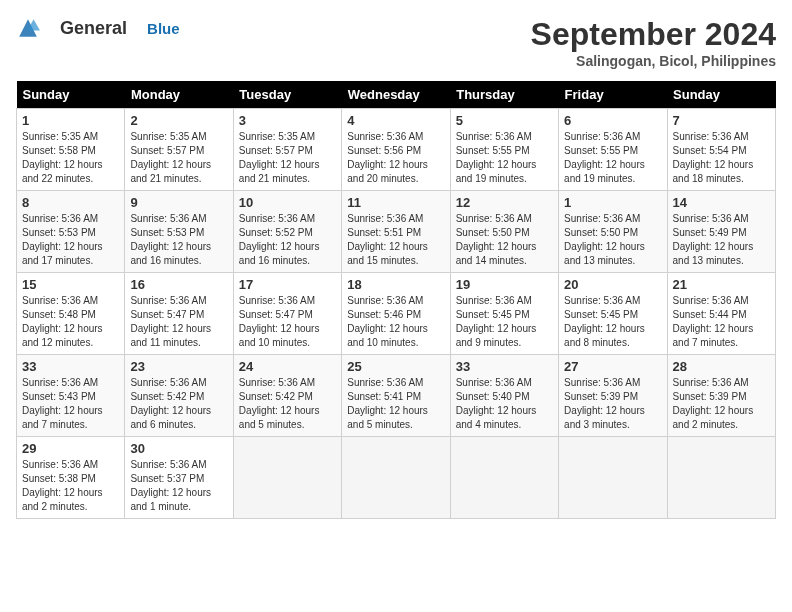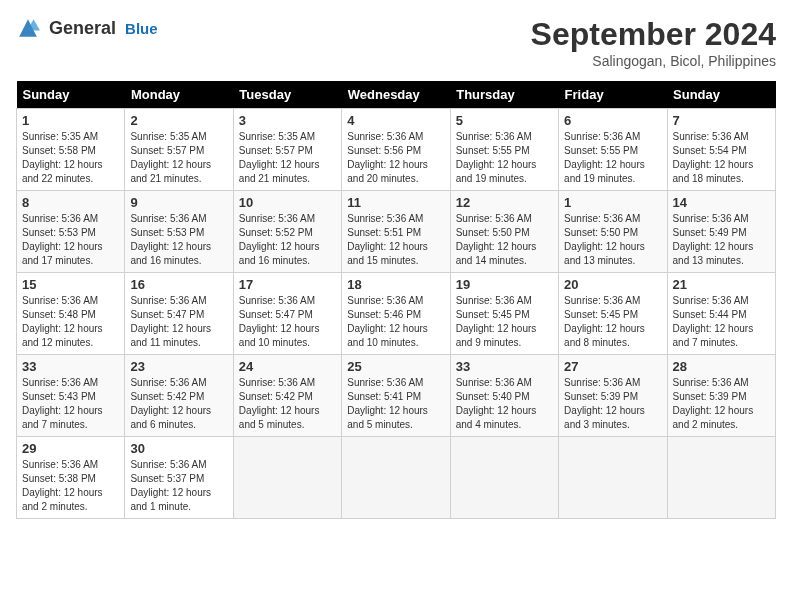--- a/index.html
+++ b/index.html
@@ -12,21 +12,21 @@
     }
     .header {
       display: flex;
       justify-content: space-between;
       align-items: flex-start;
       margin-bottom: 12px;
     }
     .logo {
       display: flex;
       align-items: center;
-      gap: 9px;
+      gap: 20px;
     }
     .logo-text-general {
       font-size: 18px;
       font-weight: bold;
       color: #333;
     }
     .logo-text-blue {
       font-size: 15px;
       font-weight: bold;
       color: #1a6faf;
@@ -40,20 +40,21 @@
       margin-left: 12px;
     }
     .month-year {
       font-size: 32px;
       font-weight: bold;
       color: #333;
     }
     .location {
       font-size: 14px;
       color: #555;
+      font-weight: bold;
     }
     table {
       width: 100%;
       border-collapse: collapse;
       table-layout: fixed;
     }
     th {
       background-color: #000000;
       color: white;
       text-align: left;

